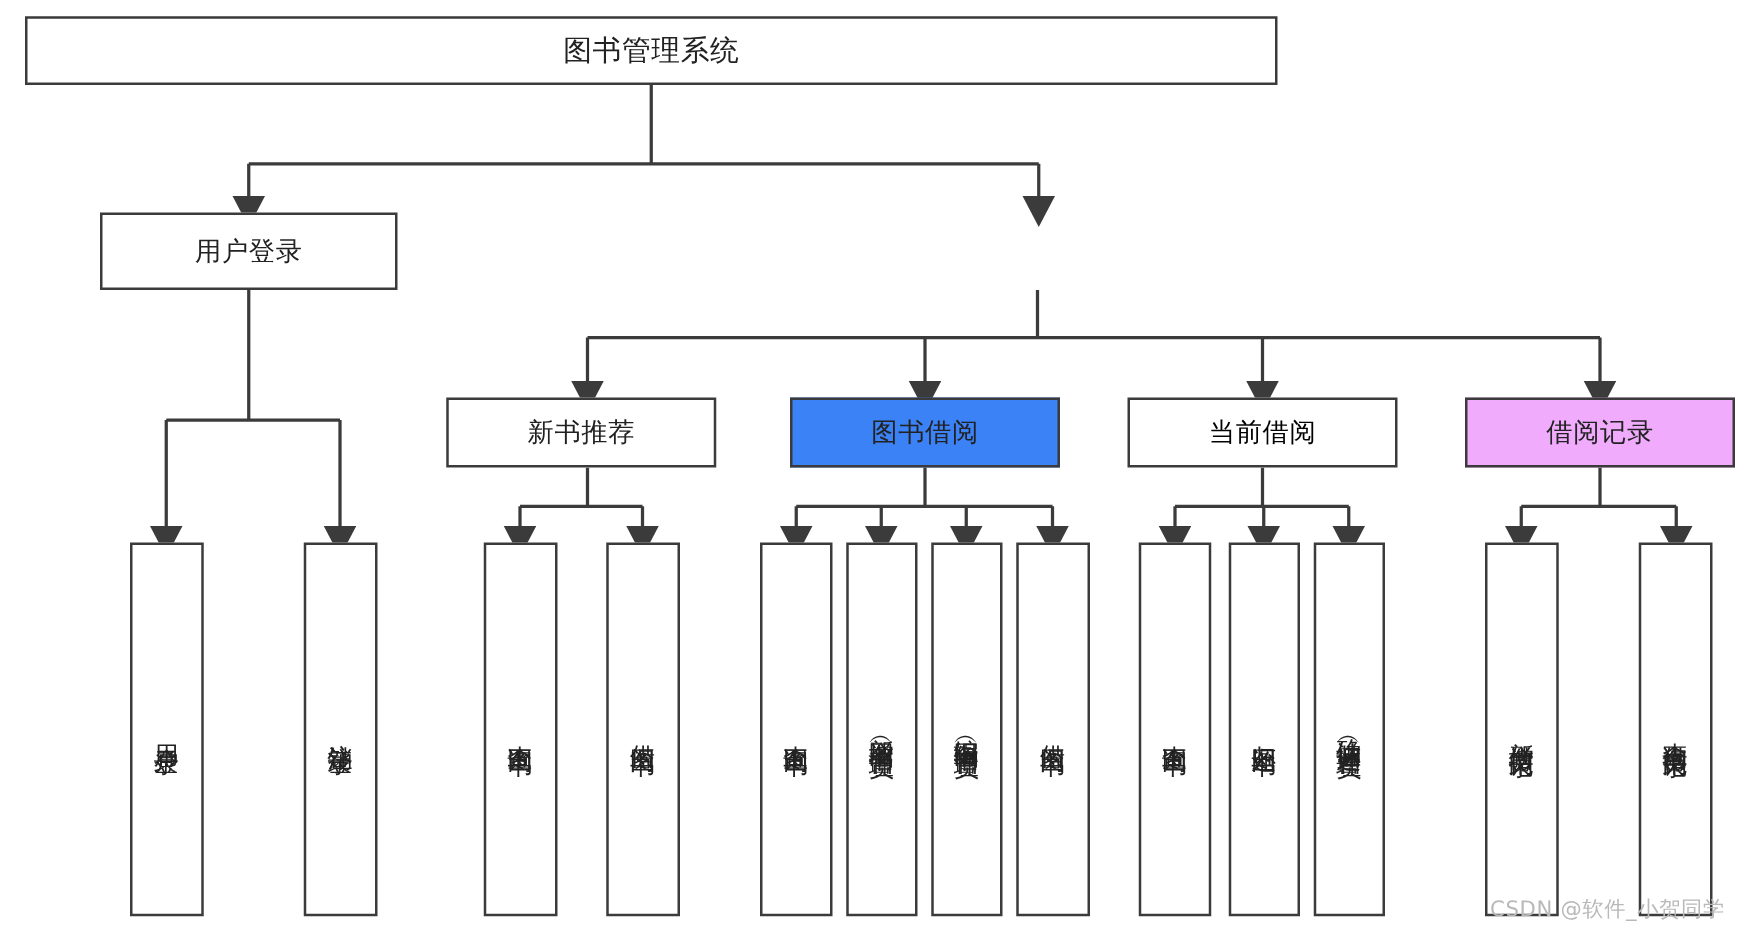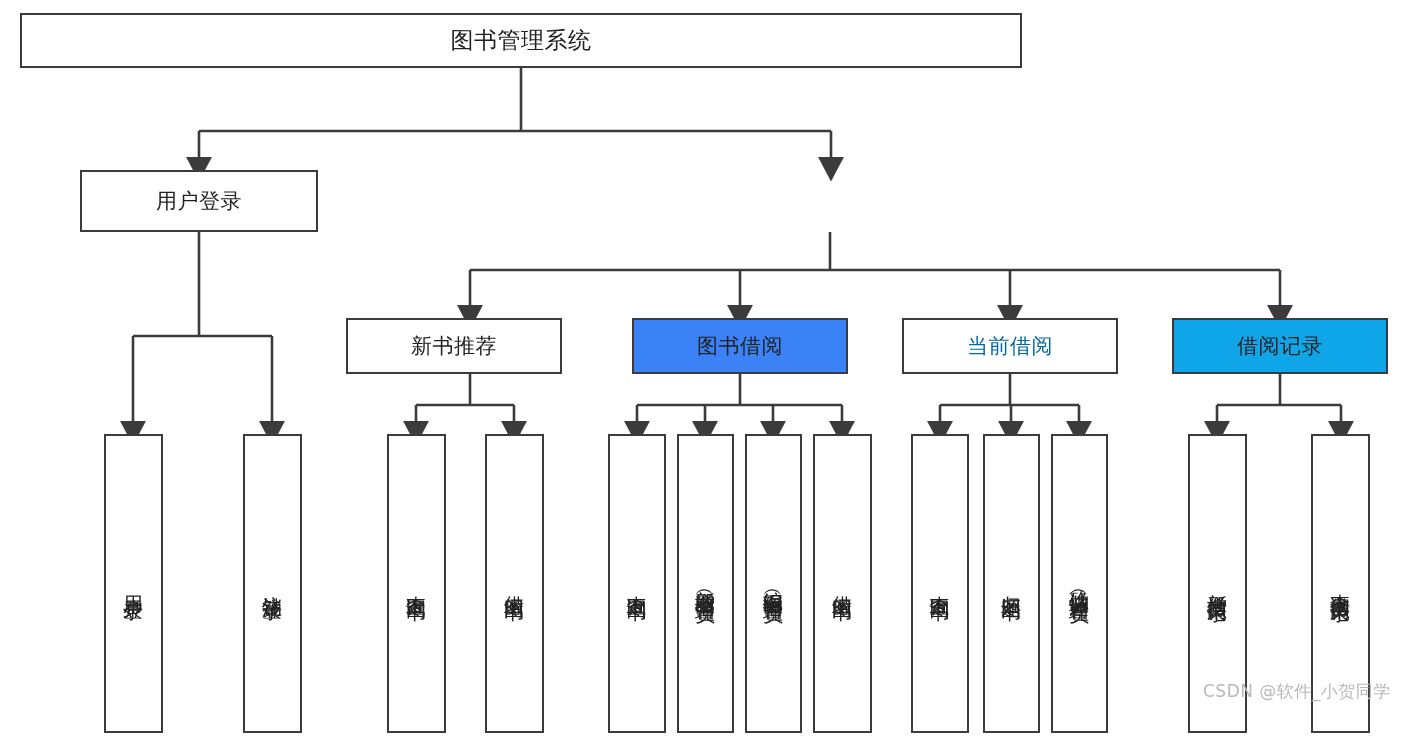--- a/index.html
+++ b/index.html
@@ -131,30 +131,30 @@
   </svg>
 
   <div class="node horizontal lvl0" style="left: 20px; top: 13px; width: 1002px; height: 55px; border-color: rgb(59, 59, 59); background: rgb(255, 255, 255); color: rgb(34, 34, 34);">
     <span class="label">图书管理系统</span>
   </div>
 
   <div class="node horizontal lvl1" style="left: 80px; top: 170px; width: 238px; height: 62px; border-color: rgb(59, 59, 59); background: rgb(255, 255, 255); color: rgb(34, 34, 34);">
     <span class="label">用户登录</span>
   </div>
 
-  <div class="node horizontal lvl2" style="left: 346px; top: 318px; width: 216px; height: 56px; border-color: rgb(59, 59, 59); background: rgb(255, 255, 255); color: rgb(34, 34, 34);">
+  <div class="node horizontal lvl2" style="left: 357px; top: 318px; width: 216px; height: 56px; border-color: rgb(59, 59, 59); background: rgb(255, 255, 255); color: rgb(34, 34, 34);">
     <span class="label">新书推荐</span>
   </div>
   <div class="node horizontal lvl2" style="left: 632px; top: 318px; width: 216px; height: 56px; border-color: rgb(59, 59, 59); background: #3b82f6; color: rgb(34, 34, 34);">
     <span class="label">图书借阅</span>
   </div>
-  <div class="node horizontal lvl2" style="left: 902px; top: 318px; width: 216px; height: 56px; border-color: rgb(59, 59, 59); background: rgb(255, 255, 255); color: #0369a1;">
+  <div class="node horizontal lvl2" style="left: 902px; top: 318px; width: 216px; height: 56px; border-color: rgb(59, 59, 59); background: rgb(255, 255, 255); color: #000000;">
     <span class="label">当前借阅</span>
   </div>
-  <div class="node horizontal lvl2" style="left: 1172px; top: 318px; width: 216px; height: 56px; border-color: rgb(59, 59, 59); background: #0ea5e9; color: rgb(34, 34, 34);">
+  <div class="node horizontal lvl2" style="left: 1172px; top: 318px; width: 216px; height: 56px; border-color: rgb(59, 59, 59); background: #f0abfc; color: rgb(34, 34, 34);">
     <span class="label">借阅记录</span>
   </div>
 
   <div class="node vertical leaf" style="left: 104px; top: 434px; width: 59px; height: 299px; border-color: rgb(59, 59, 59); background: rgb(255, 255, 255); color: rgb(34, 34, 34);">
     <span class="label">用户登录</span>
   </div>
   <div class="node vertical leaf" style="left: 243px; top: 434px; width: 59px; height: 299px; border-color: rgb(59, 59, 59); background: rgb(255, 255, 255); color: rgb(34, 34, 34);">
     <span class="label">注销登录</span>
   </div>
   <div class="node vertical leaf" style="left: 387px; top: 434px; width: 59px; height: 299px; border-color: rgb(59, 59, 59); background: rgb(255, 255, 255); color: rgb(34, 34, 34);">
@@ -184,15 +184,15 @@
   <div class="node vertical leaf" style="left: 1051px; top: 434px; width: 57px; height: 299px; border-color: rgb(59, 59, 59); background: rgb(255, 255, 255); color: rgb(34, 34, 34);">
     <span class="label">确认归还（管理员）</span>
   </div>
   <div class="node vertical leaf" style="left: 1188px; top: 434px; width: 59px; height: 299px; border-color: rgb(59, 59, 59); background: rgb(255, 255, 255); color: rgb(34, 34, 34);">
     <span class="label">新增借阅记录</span>
   </div>
   <div class="node vertical leaf" style="left: 1311px; top: 434px; width: 59px; height: 299px; border-color: rgb(59, 59, 59); background: rgb(255, 255, 255); color: rgb(34, 34, 34);">
     <span class="label">查询借阅记录</span>
   </div>
 
-  <div class="watermark" style="left: 1192px; top: 680px; color: rgb(185, 185, 185); margin-left: 11px;">CSDN @软件_小贺同学</div>
+  <div class="watermark" style="left: 1192px; top: 716px; color: rgb(185, 185, 185);">CSDN @软件_小贺同学</div>
 
 </div>
 
 </body></html>

